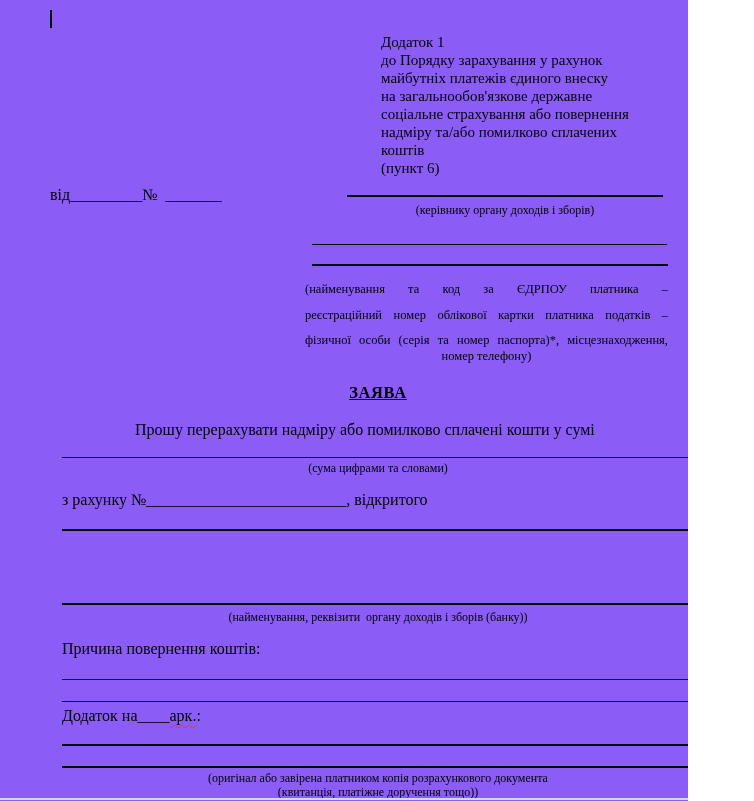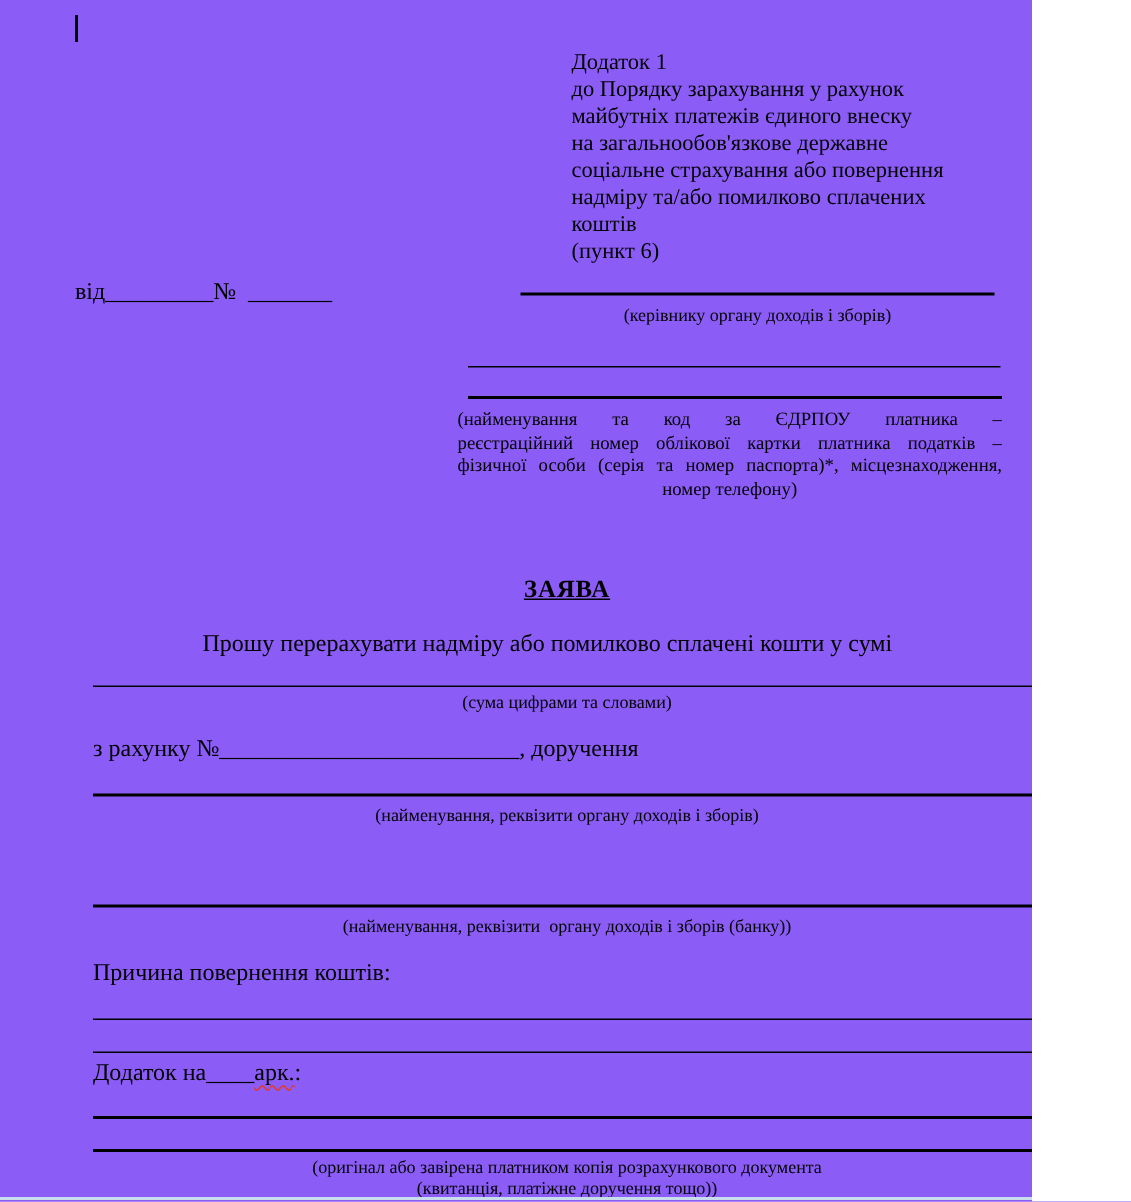--- a/index.html
+++ b/index.html
@@ -13,21 +13,21 @@
   }
   .abs{position:absolute;}
   .body-text{font-size:16px;line-height:20px;}
   .cap{font-size:12px;line-height:14px;text-align:center;}
   .pre{white-space:pre;}
   .rule{border-top:1px solid #000;height:0;}
   .rule.thick{border-top-width:2px;}
   .caret{width:2px;background:#000;}
   .appendix{font-size:15px;line-height:18px;}
   .just-block{width:363px;font-size:12.5px;line-height:15.6px;}
-  .just-line{text-align:justify;text-align-last:justify;}
+  .just-line{text-align:justify;text-align-last:justify;margin-top:10px;}
   .just-last{text-align:center;}
   .title{font-weight:bold;font-size:16.5px;letter-spacing:0.6px;text-align:center;text-decoration:underline;}
   .indent{text-indent:73px;}
   .misspell{
     text-decoration-line:underline;
     text-decoration-style:wavy;
     text-decoration-color:#e03a2f;
     text-decoration-thickness:1px;
     text-underline-offset:3px;
     text-decoration-skip-ink:none;
@@ -67,24 +67,23 @@
     <div class="just-last">номер телефону)</div>
   </div>
 
   <div class="abs title" style="left:62px;top:383px;width:632px;">ЗАЯВА</div>
 
   <div class="abs body-text indent" style="left:62px;top:420px;width:632px;">Прошу перерахувати надміру або помилково сплачені кошти у сумі</div>
 
   <div class="abs rule" style="left:62px;top:457px;width:632px;"></div>
   <div class="abs cap" style="left:62px;top:461px;width:632px;">(сума цифрами та словами)</div>
 
-  <div class="abs body-text" style="left:62px;top:490px;">з рахунку №_________________________, доручення</div>
+  <div class="abs body-text" style="left:62px;top:490px;">з рахунку №_________________________, відкритого</div>
   <div class="abs rule thick" style="left:62px;top:529px;width:632px;"></div>
   <div class="abs body-text" style="left:695px;top:513px;">,</div>
-  <div class="abs cap" style="left:62px;top:536px;width:632px;">(найменування, реквізити органу доходів і зборів)</div>
 
   <div class="abs rule thick" style="left:62px;top:603px;width:632px;"></div>
   <div class="abs body-text" style="left:695px;top:587px;">.</div>
   <div class="abs cap pre" style="left:62px;top:610px;width:632px;">(найменування, реквізити  органу доходів і зборів (банку))</div>
 
   <div class="abs body-text" style="left:62px;top:639px;">Причина повернення коштів:</div>
   <div class="abs rule" style="left:62px;top:679px;width:632px;"></div>
   <div class="abs rule" style="left:62px;top:701px;width:632px;"></div>
 
   <div class="abs body-text" style="left:62px;top:706px;">

